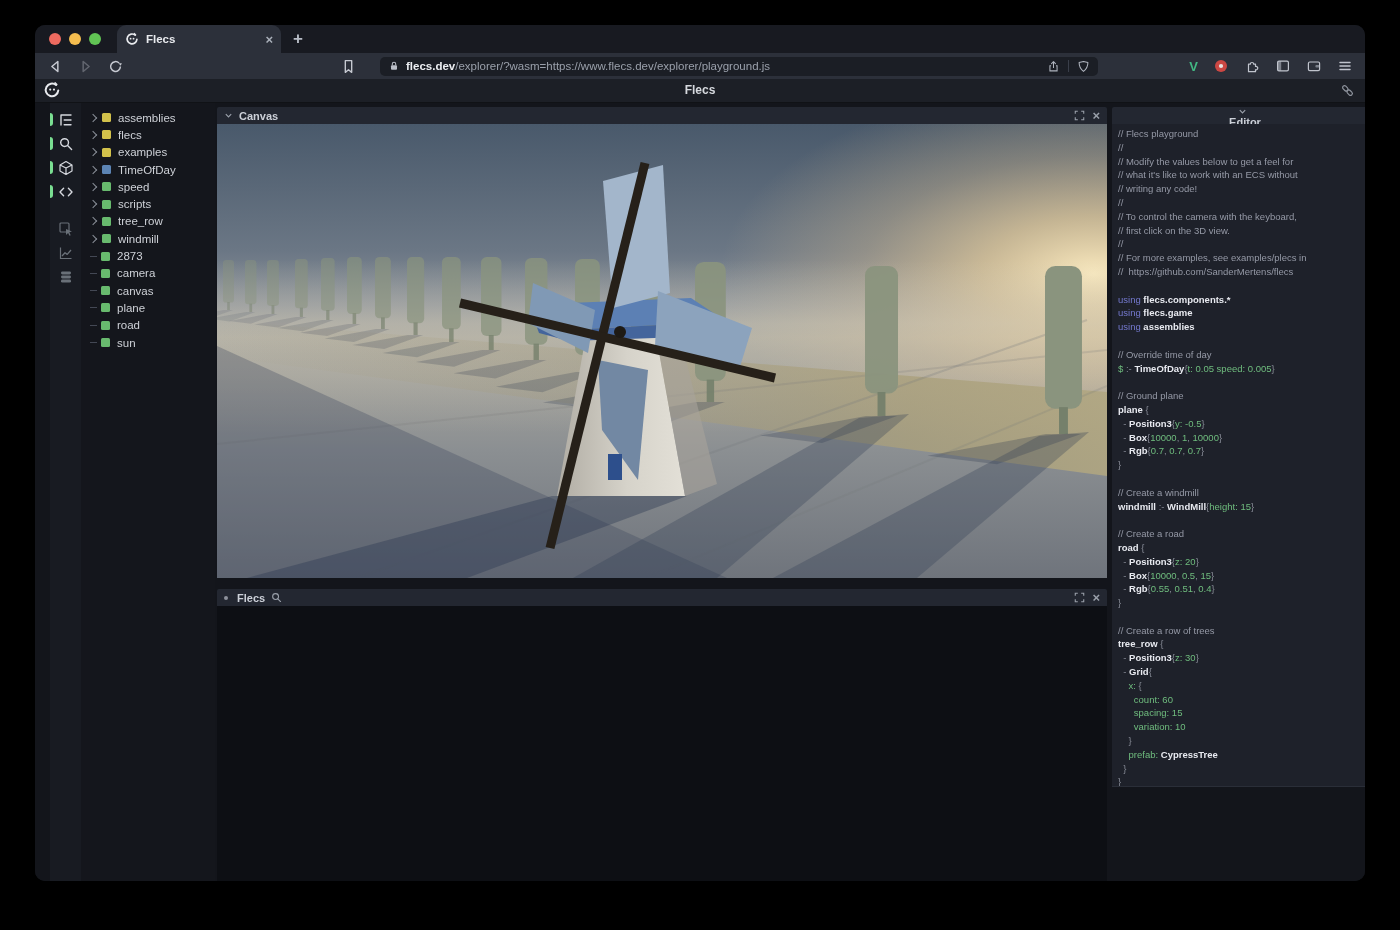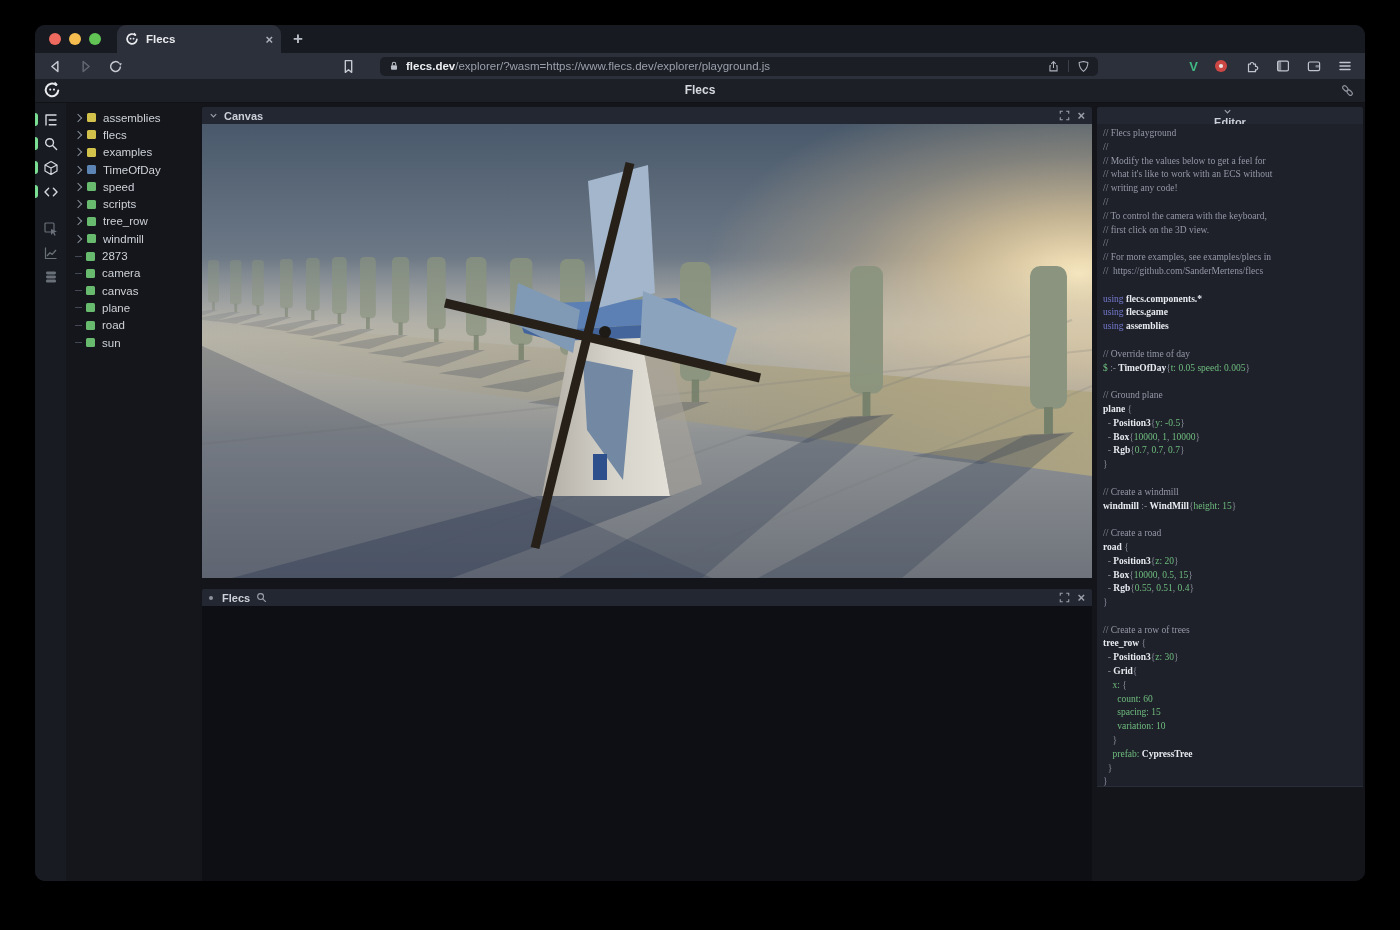--- a/index.html
+++ b/index.html
@@ -23,21 +23,21 @@
   .url-div{width:1px;height:12px;background:#3a3f4a;}
   .nav-right{margin-left:auto;display:flex;align-items:center;gap:15px;}
   .vlogo{color:#42b883;font-weight:bold;font-size:13px;}
   .smallic{width:16px;height:16px;color:#c0c4cd;}
   
   .app{position:absolute;left:0;top:54px;width:100%;height:802px;background:#13151b;}
   .app-header{position:absolute;left:0;top:0;width:100%;height:23px;background:#1c1f26;border-bottom:1px solid #101216;}
   .flogo{position:absolute;left:8px;top:2px;width:18px;height:18px;color:#e8eaee;}
   .app-title{position:absolute;left:0;top:4px;width:100%;text-align:center;font-size:12px;font-weight:bold;color:#d6d9de;}
   .linkic{position:absolute;right:10px;top:4px;width:15px;height:15px;color:#8d929c;}
-  .app-body{position:absolute;left:0;top:24px;width:100%;height:778px;padding-left:15px;}
+  .app-body{position:absolute;left:15px;top:24px;width:100%;height:778px;padding-left:15px;}
   
   .iconbar{position:absolute;left:0;top:0;width:31px;height:100%;background:#181b22;}
   .irail{display:flex;flex-direction:column;align-items:center;padding-top:8px;gap:7px;}
   .iwrap{position:relative;width:31px;height:17px;display:flex;justify-content:center;align-items:center;color:#697078;}
   .iwrap.active{color:#d4d7dd;}
   .iwrap.active::before{content:"";position:absolute;left:0;top:2px;width:3px;height:13px;background:#7adf92;border-radius:0 3px 3px 0;}
   .iwrap.gap{margin-top:13px;}
   .iwrap svg{width:16px;height:16px;}
   
   .treepanel{position:absolute;left:31px;top:0;width:134px;height:100%;background:#14161c;padding-top:6px;box-sizing:border-box;}
@@ -53,21 +53,21 @@
   .ph-x{font-size:13px;line-height:1;color:#9aa0aa;}
   .ph-dot{width:4px;height:4px;border-radius:50%;background:#8d919b;margin-right:9px;}
   .ph-mag{width:11px;height:11px;color:#9aa0aa;margin-left:6px;}
   #canvas-header{left:167px;top:4px;width:890px;}
   #canvas-content{position:absolute;left:167px;top:21px;width:890px;height:454px;background:#23272e;}
   #search-header{left:167px;top:486px;width:890px;}
   #search-content{position:absolute;left:167px;top:503px;width:890px;height:275px;background:#0d0f14;}
   #editor-header{left:1062px;top:4px;width:266px;flex-direction:column;}
   #editor-content{position:absolute;left:1062px;top:21px;width:266px;height:662px;background:#1e212a;overflow:hidden;border-bottom:1px solid #2a2e38;}
   
-  .code{font-family:Liberation Serif, serif;font-size:9.5px;line-height:13.79px;padding:3px 0 0 6px;white-space:pre;}
+  .code{font-family:Liberation Sans, sans-serif;font-size:9.5px;line-height:13.79px;padding:3px 0 0 6px;white-space:pre;}
   .tk-c{color:#9599a6;}
   .tk-k{color:#7479ce;}
   .tk-i{color:#e8eaf0;font-weight:bold;}
   .tk-v{color:#6fbc7e;}
   .tk-p{color:#878b96;}
   svg{display:block;}
 </style>
 </head>
 <body>
 

